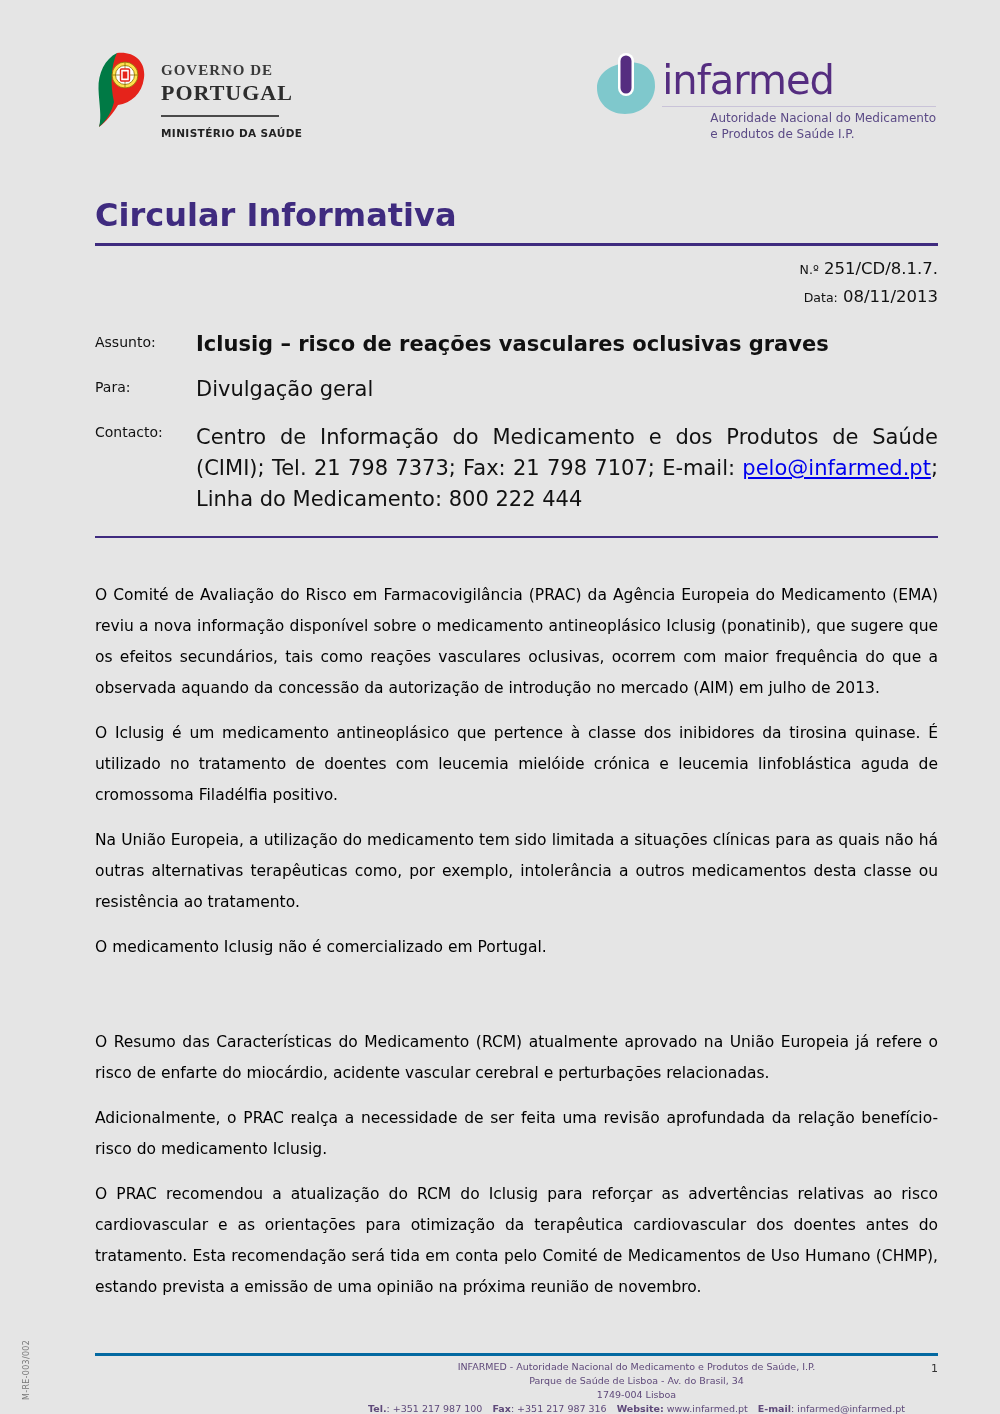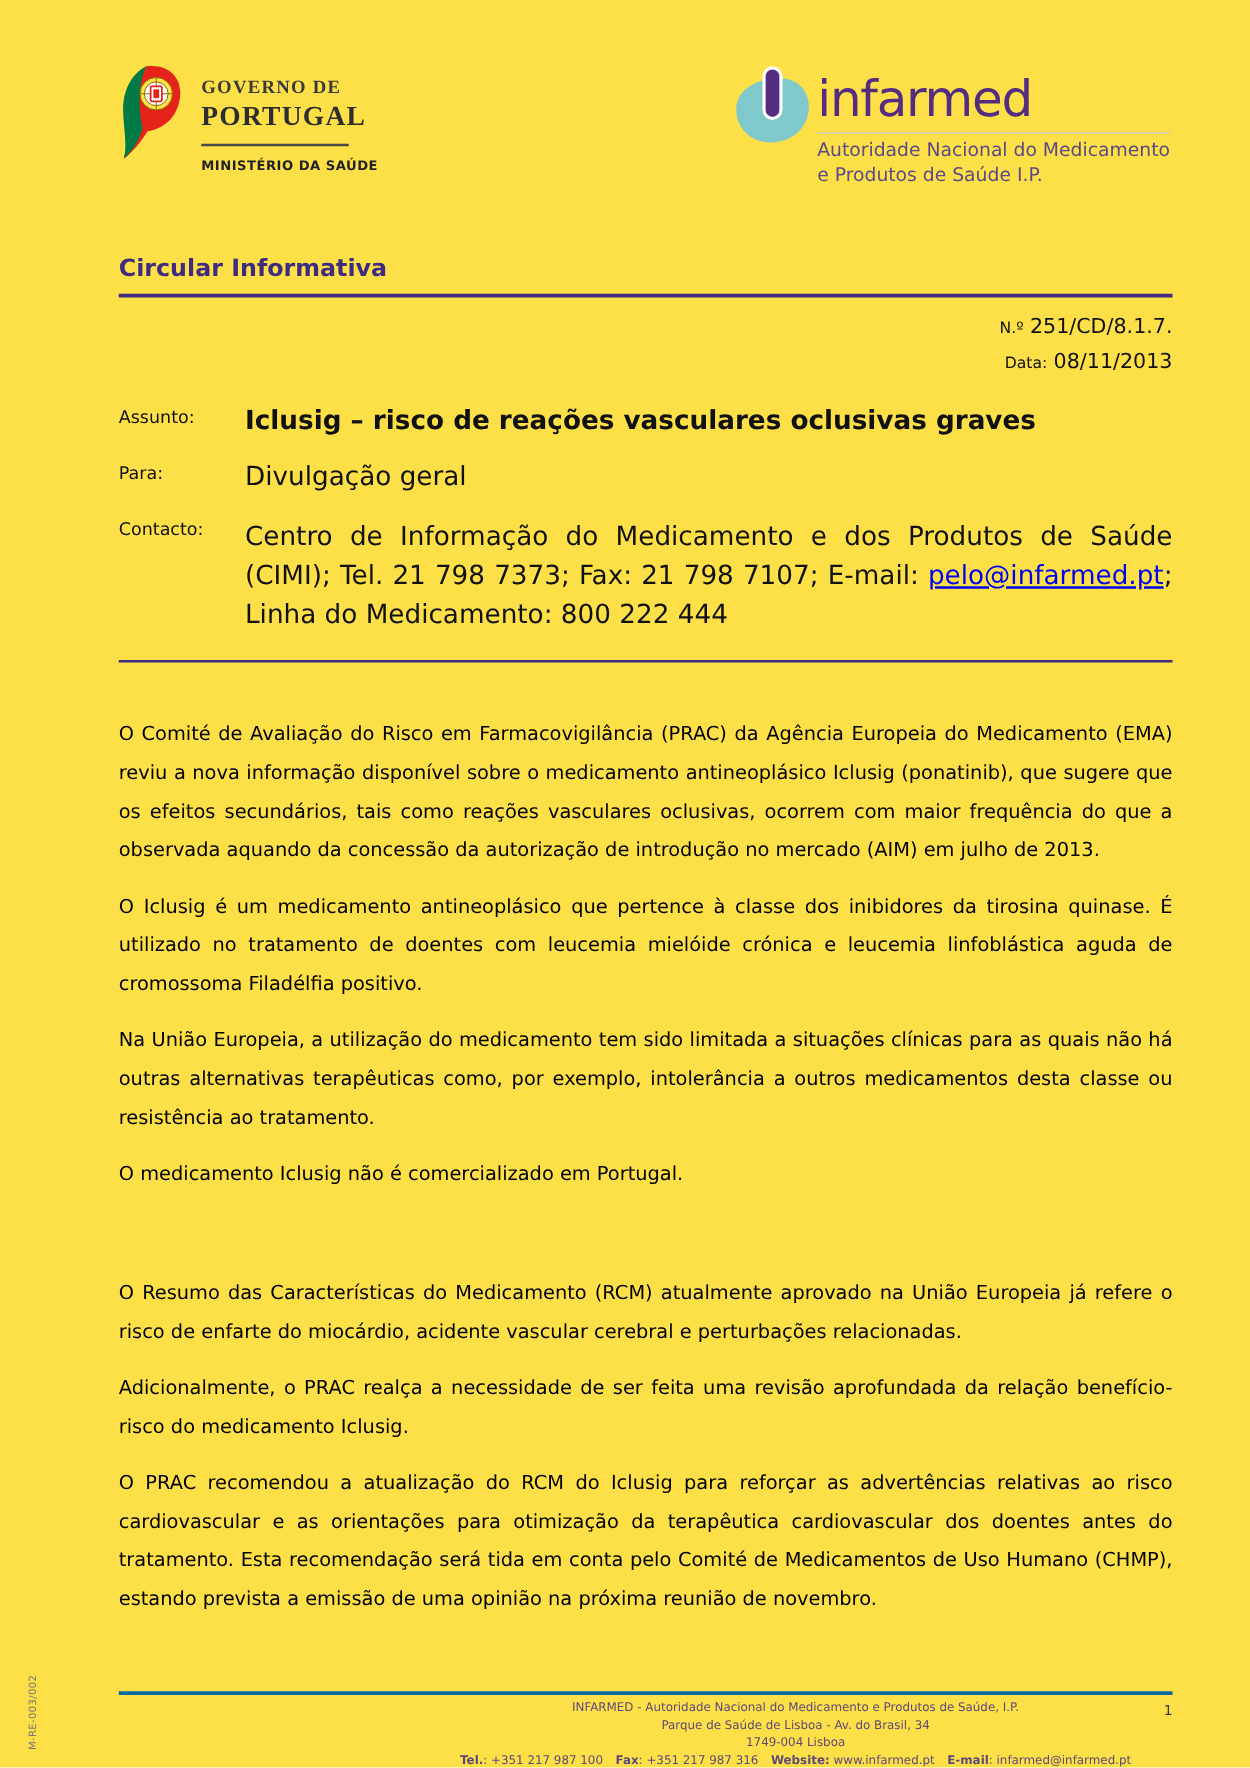--- a/index.html
+++ b/index.html
@@ -2,44 +2,44 @@
 <html><head>
 <meta charset="utf-8">
 <style>
   * { margin: 0; padding: 0; box-sizing: border-box; }
   html, body { background: #ffffff; }
   body { font-family: "DejaVu Sans", "Liberation Sans", sans-serif; color: #111; }
   .page {
     position: relative;
     width: 1000px;
     height: 1414px;
-    background: #fde047;
+    background: #e5e5e5;
     overflow: hidden;
   }
   .content { position: absolute; left: 95px; width: 843px; top: 0; }
 
   
   .logo-row { display: flex; justify-content: space-between; align-items: flex-start; margin-top: 52px; }
   .gov-logo { display: flex; flex-direction: column; }
   .gov-top { display: flex; align-items: flex-start; gap: 14px; }
   .gov-text { padding-top: 10px; }
   .gov-line1 { font-family: "Liberation Serif", serif; font-weight: 700; font-size: 15px; letter-spacing: 1px; color: #3a3a3a; }
   .gov-line2 { font-family: "Liberation Serif", serif; font-weight: 700; font-size: 22px; letter-spacing: 1px; color: #2d2d2d; margin-top: 1px; }
   .gov-rule { width: 118px; height: 2px; background: #4a4a4a; margin: 9px 0 10px 0; }
   .gov-ministry { font-size: 10.5px; font-weight: 700; letter-spacing: 0.4px; color: #222; text-align: right; }
 
   .inf-logo { display: flex; align-items: flex-start; gap: 4px; margin-right: 2px; }
   .inf-textcol { display: flex; flex-direction: column; }
   .inf-word { font-size: 40px; font-weight: 500; color: #552d80; letter-spacing: -1px; line-height: 1.0; margin-top: 8px; }
   .inf-sep { height: 1px; background: #c9c3d8; margin: 6px 0 4px 0; }
-  .inf-sub { font-size: 15px; color: #5b4a86; line-height: 1.3; }
+  .inf-sub { font-size: 12px; color: #5b4a86; line-height: 1.3; margin-left: 48px; }
 
   
   .title-block { margin-top: 54px; border-bottom: 3px solid #3f2b7f; padding-bottom: 9px; }
-  .doc-title { font-size: 19px; font-weight: 700; color: #3f2b7f; letter-spacing: 0px; }
+  .doc-title { font-size: 32px; font-weight: 700; color: #3f2b7f; letter-spacing: 0px; }
 
   .doc-meta { text-align: right; margin-top: 13px; }
   .meta-number, .meta-date { margin-bottom: 9px; }
   .meta-small { font-size: 12.5px; color: #111; }
   .meta-big { font-size: 16.5px; color: #111; }
 
   
   .meta-rows { margin-top: 26px; }
   .meta-row { display: grid; grid-template-columns: 101px 1fr; margin-bottom: 21px; }
   .meta-label { font-size: 14px; color: #111; padding-top: 2px; }

